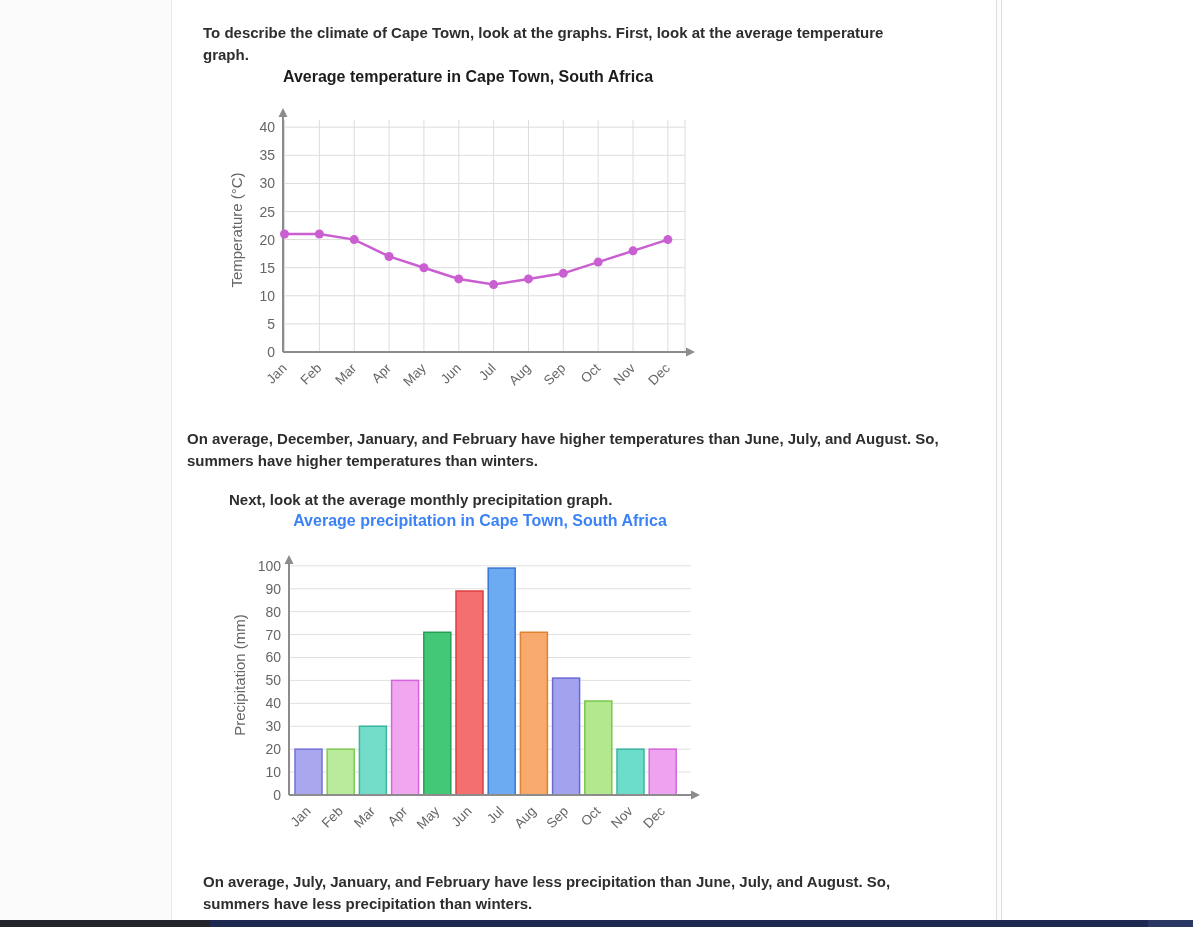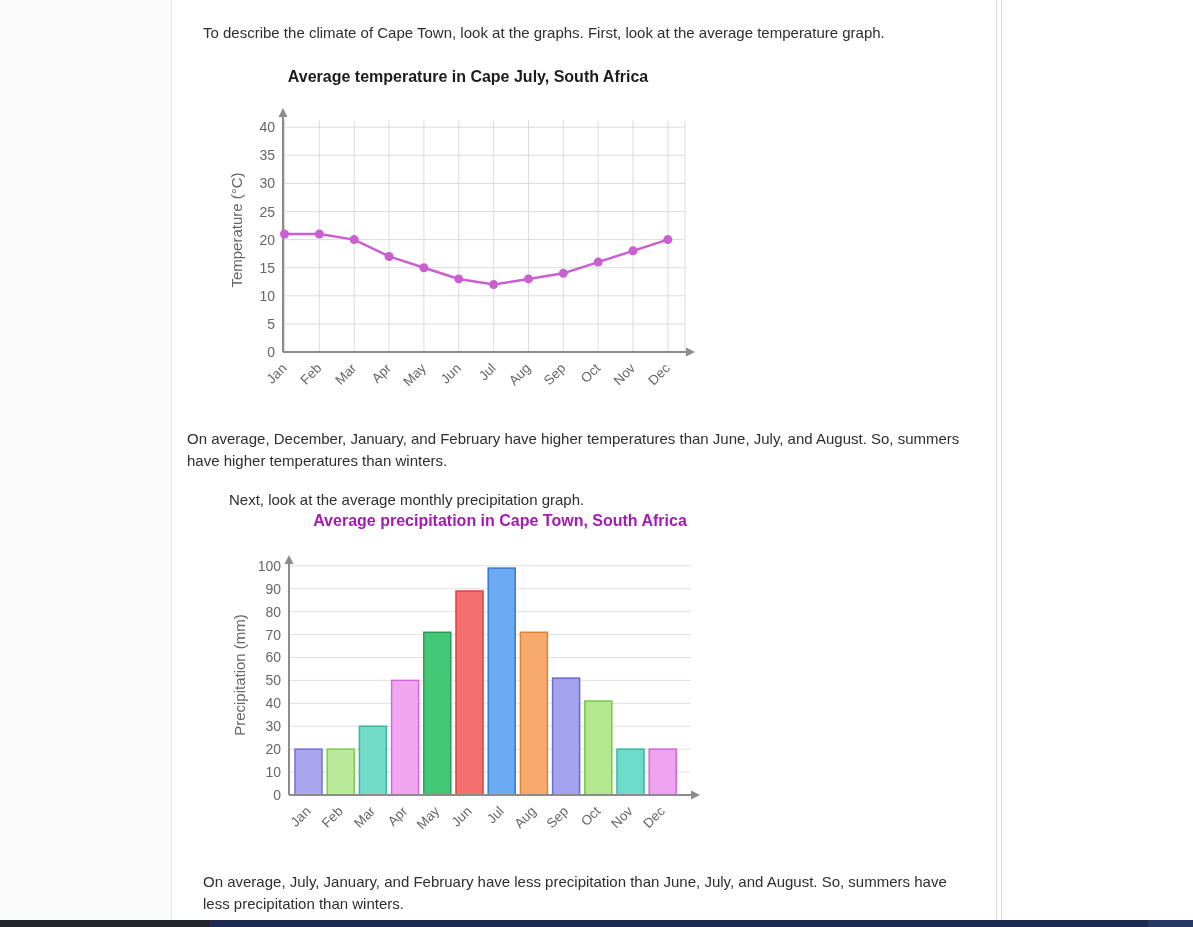--- a/index.html
+++ b/index.html
@@ -2,24 +2,24 @@
 <html><head>
 <meta charset="utf-8">
 <style>
   html,body{margin:0;padding:0;}
   body{width:1193px;height:927px;overflow:hidden;background:#ffffff;
        font-family:"Liberation Sans", sans-serif;}
   .page{position:relative;width:1193px;height:927px;background:#ffffff;}
   .left-panel{position:absolute;left:0;top:0;width:171px;height:927px;
               background:#fbfbfb;border-right:1px solid #e7e7e7;}
   .content{position:absolute;left:172px;top:0;width:824px;height:927px;background:#ffffff;}
-  .para{position:absolute;font-size:15px;line-height:22px;color:#2e2e2e;}
+  .para{position:absolute;font-size:15px;line-height:22px;color:#2e2e2e;font-weight:bold;}
   .chart-title{position:absolute;font-size:16px;font-weight:bold;text-align:center;}
   .t1{left:228px;top:68px;width:480px;color:#1c1c1c;}
-  .t2{left:250px;top:512px;width:500px;color:#a21caf;}
+  .t2{left:230px;top:512px;width:500px;color:#3b82f6;}
   .chart-svg{position:absolute;}
   .svg-temp{left:228px;top:100px;}
   .svg-precip{left:233px;top:545px;}
   .scroll-gutter{position:absolute;left:996px;top:0;width:4px;height:921px;
                  background:#fcfcfc;border-left:1px solid #ddd;border-right:1px solid #ddd;}
   .bottom-bar{position:absolute;left:0;top:920px;width:1193px;height:7px;background:#1d2950;}
   .bottom-bar-left{position:absolute;left:0;top:0;width:210px;height:7px;background:#23242c;}
   .bottom-bar-right{position:absolute;right:0;top:0;width:45px;height:7px;background:#2a3764;}
   .clipped{z-index:1;}
   .bottom-bar{z-index:2;}
@@ -28,21 +28,21 @@
 </head>
 <body>
 
 <div class="page">
   <div class="left-panel"></div>
 
   <div class="content">
     <p class="para" style="left:31px;top:7px;width:700px;">To describe the climate of Cape Town, look at the graphs. First, look at the average temperature graph.</p>
   </div>
 
-  <div class="chart-title t1">Average temperature in Cape July, South Africa</div>
+  <div class="chart-title t1">Average temperature in Cape Town, South Africa</div>
 
   <svg class="chart-svg svg-temp" id="chart-temp" width="480" height="300" viewBox="0 0 480 300">
       <g>
         <line x1="56.5" y1="20" x2="56.5" y2="252" stroke="#dcdcdc" stroke-width="1"></line>
         <line x1="91.35" y1="20" x2="91.35" y2="252" stroke="#dcdcdc" stroke-width="1"></line>
         <line x1="126.2" y1="20" x2="126.2" y2="252" stroke="#dcdcdc" stroke-width="1"></line>
         <line x1="161.05" y1="20" x2="161.05" y2="252" stroke="#dcdcdc" stroke-width="1"></line>
         <line x1="195.9" y1="20" x2="195.9" y2="252" stroke="#dcdcdc" stroke-width="1"></line>
         <line x1="230.75" y1="20" x2="230.75" y2="252" stroke="#dcdcdc" stroke-width="1"></line>
         <line x1="265.6" y1="20" x2="265.6" y2="252" stroke="#dcdcdc" stroke-width="1"></line>

